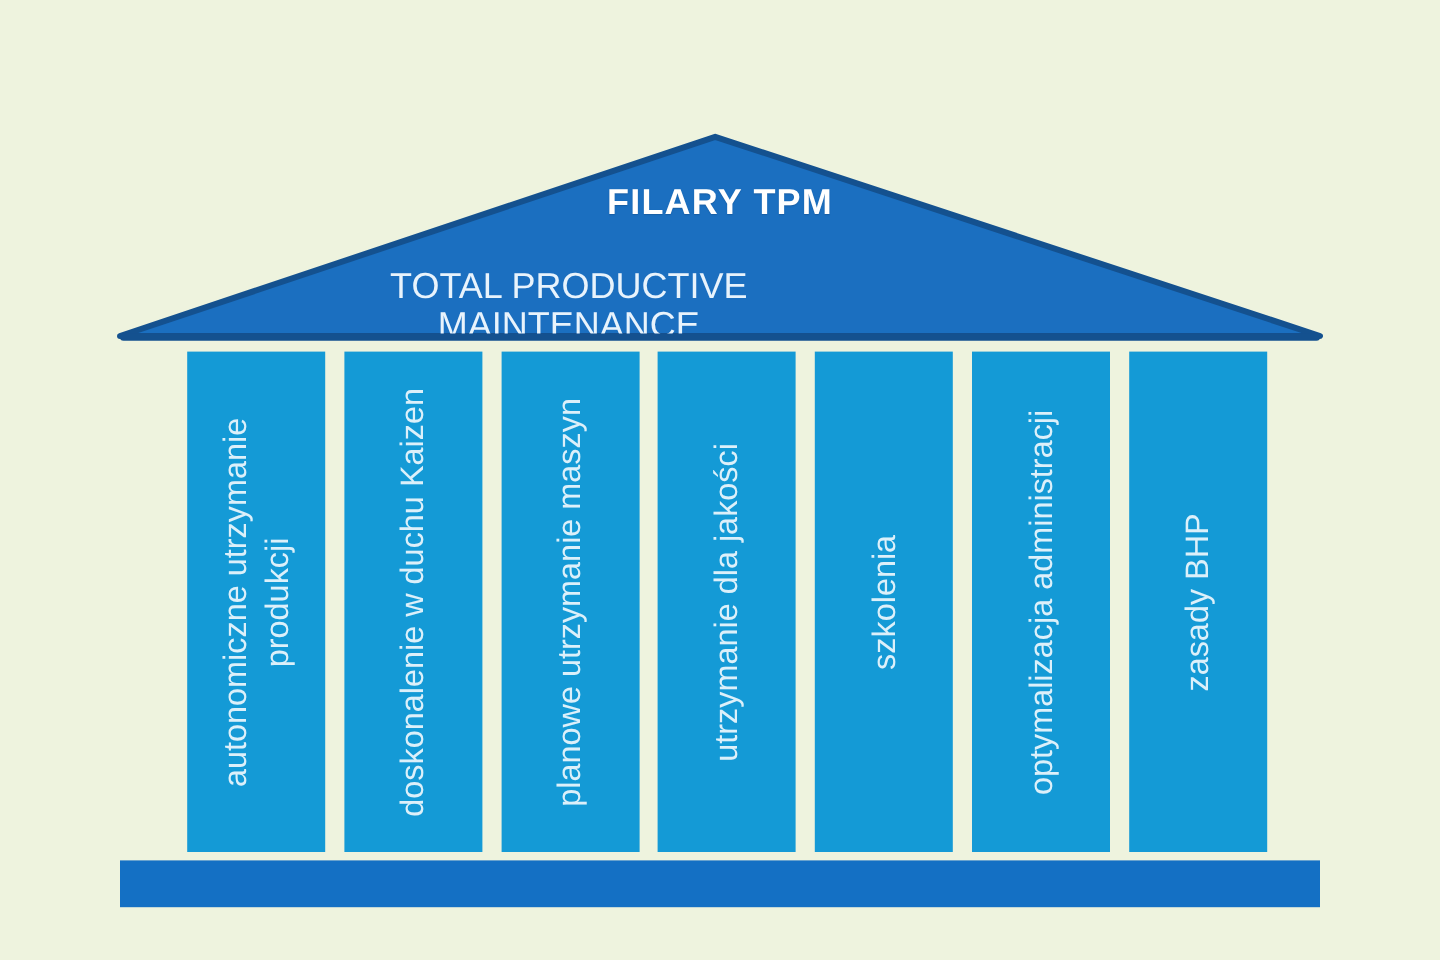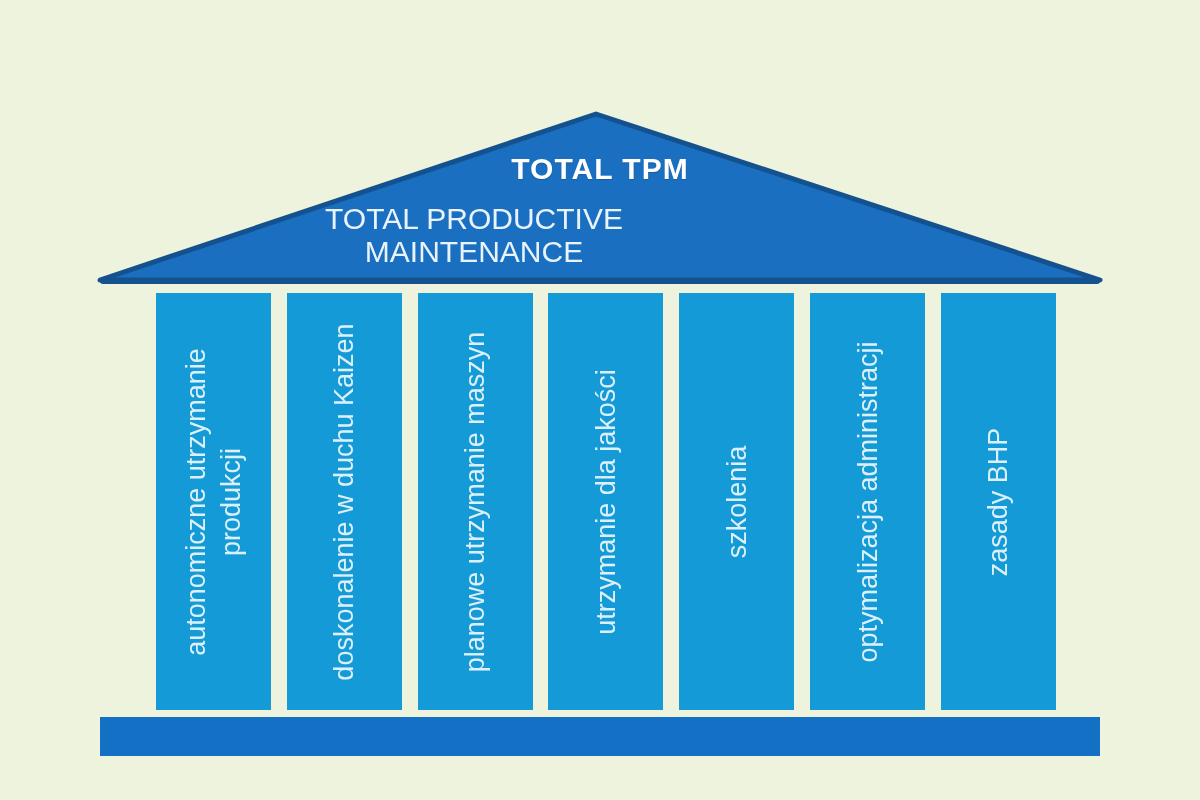--- a/index.html
+++ b/index.html
@@ -43,21 +43,21 @@
     text-align: center;
     font-size: 30px;
     font-weight: bold;
     letter-spacing: 1px;
     color: var(--title-text);
     text-shadow: 0 1px 1px rgba(16,60,110,0.35);
     z-index: 2;
   }
   .roof-subtitle {
     position: absolute;
-    left: 0; top: 202px;
+    left: 0; top: 222px;
     width: 948px;
     text-align: center;
     font-size: 30px;
     line-height: 33px;
     color: var(--subtitle-text);
     white-space: pre-line;
     z-index: 1;
   }
   .roof-edge-line {
     position: absolute;
@@ -102,21 +102,21 @@
 </style>
 </head>
 <body>
 
 <div class="stage">
 
   <svg class="roof-svg" viewBox="0 0 1200 800" xmlns="http://www.w3.org/2000/svg" aria-hidden="true">
     <polygon points="100,280 596,114 1100,280"></polygon>
   </svg>
 
-  <div class="roof-title">TOTAL TPM</div>
+  <div class="roof-title">FILARY TPM</div>
 
   <div class="roof-subtitle">TOTAL PRODUCTIVE
 MAINTENANCE</div>
 
   <div class="roof-edge-line"></div>
 
   <div class="pillars">
     <div class="pillar">
       <span class="pillar-label">autonomiczne utrzymanie
 produkcji</span>

